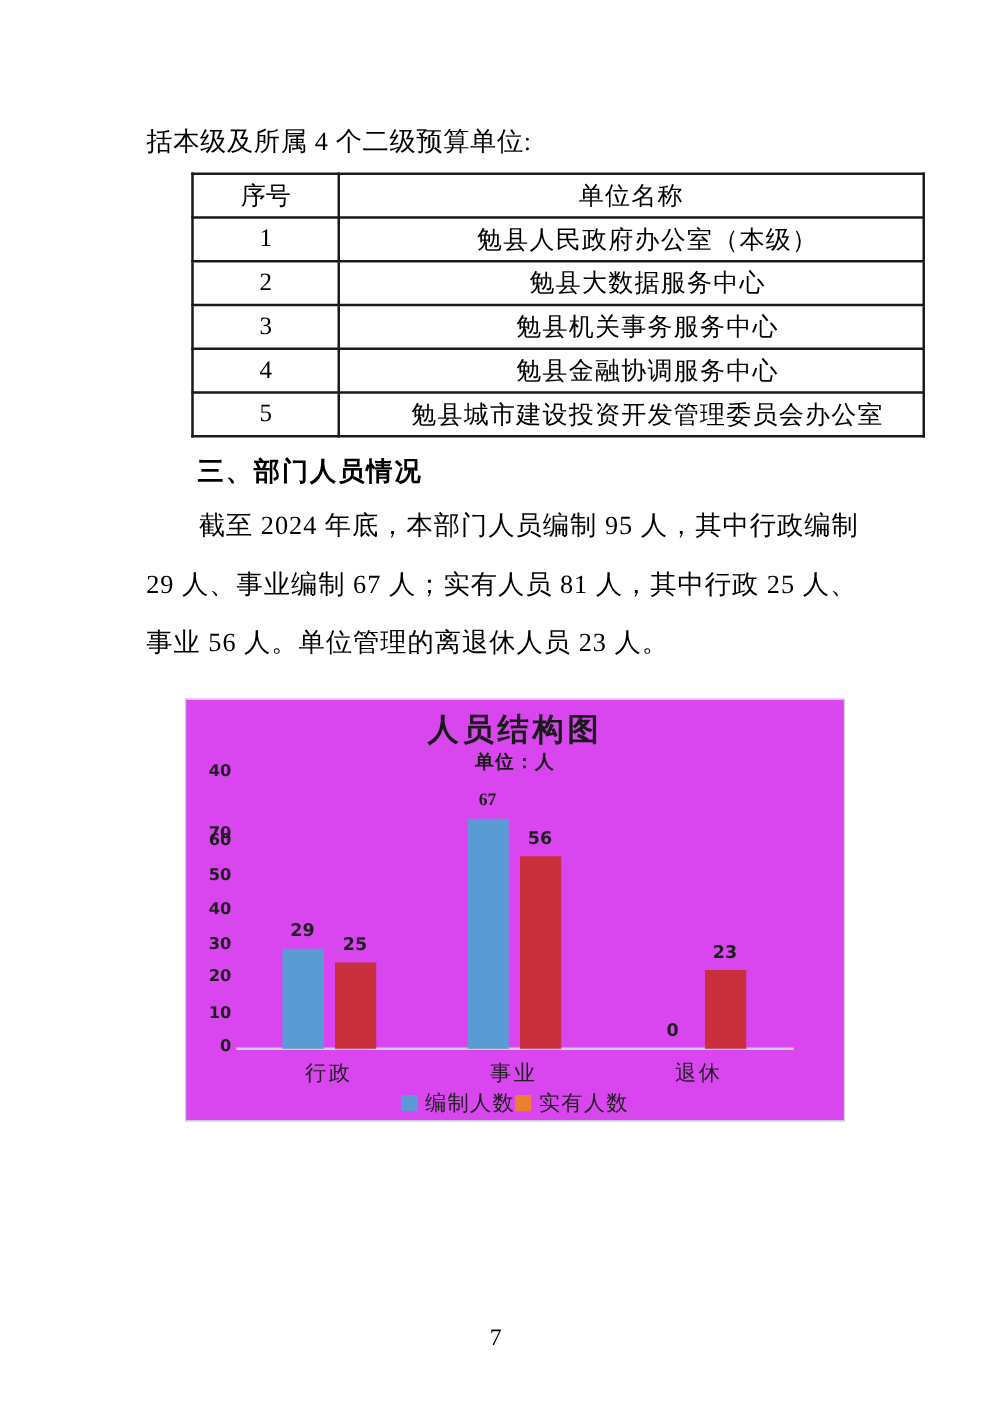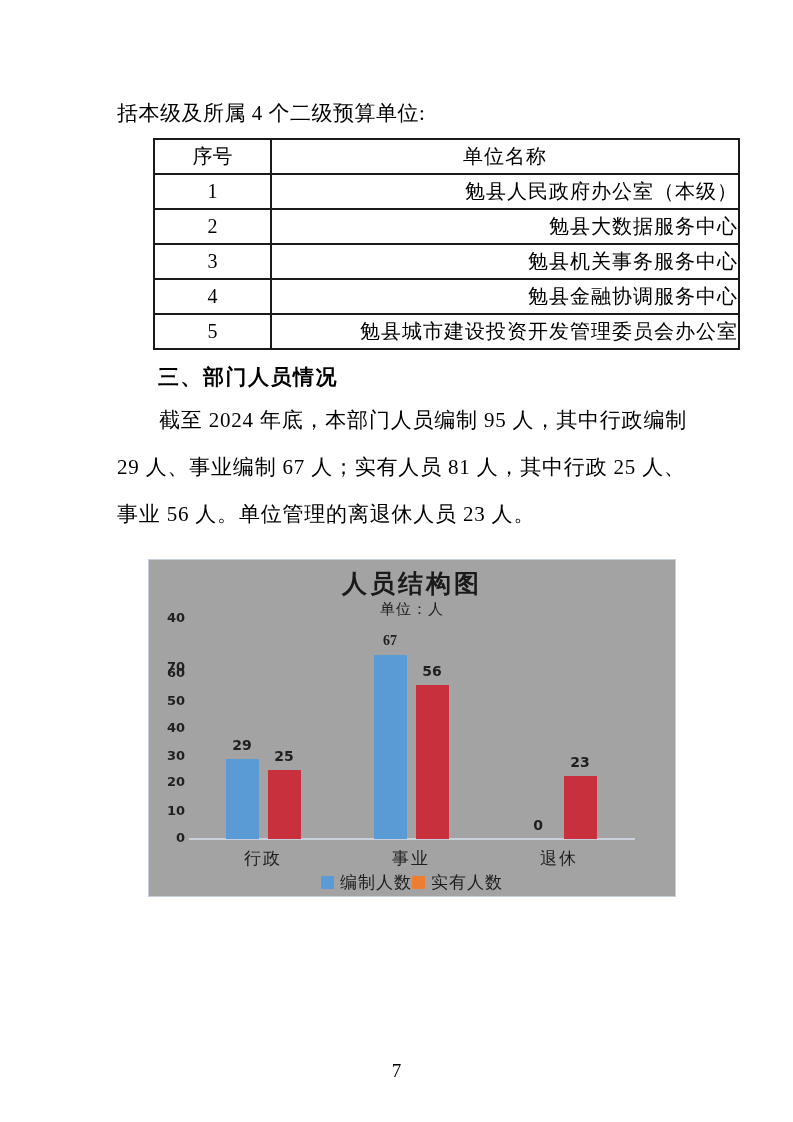--- a/index.html
+++ b/index.html
@@ -13,45 +13,45 @@
 
   table.units{
     position:absolute;left:113px;top:138px;width:587px;
     border-collapse:collapse;table-layout:fixed;font-size:20px;margin-left:40px;
   }
   table.units th,table.units td{
     border:2px solid #1a1a1a;height:33px;padding:0;
     font-weight:normal;vertical-align:middle;
   }
   table.units .col-idx{width:115px;text-align:center;}
-  table.units .col-name{text-align:right;padding-left:26px;letter-spacing:1px;}
+  table.units .col-name{text-align:center;padding-left:26px;letter-spacing:1px;}
   table.units th.col-name{text-align:center;padding-left:0;border-radius:14px;}
 
   .section-heading{
     left:158px;top:363px;font-size:21px;font-weight:bold;
     font-family:"Liberation Sans","DejaVu Sans",sans-serif;
     letter-spacing:1.5px;white-space:nowrap;
   }
   .para-line{font-size:21px;letter-spacing:0.8px;white-space:nowrap;}
   .para-line.l1{left:159px;top:406px;}
   .para-line.l2{left:117px;top:453px;}
   .para-line.l3{left:117px;top:500px;}
 
   #chart{
     left:148px;top:559px;width:528px;height:338px;
-    background:#a3a3a3;border:1px solid #c6cddd;box-sizing:border-box;
+    background:#d946ef;border:1px solid #c6cddd;box-sizing:border-box;
     font-family:"DejaVu Sans","Liberation Sans",sans-serif;
   }
   .c-title{
     position:absolute;left:0;top:7px;width:100%;text-align:center;
     font-size:25px;font-weight:bold;color:#1a1a1a;letter-spacing:3px;
   }
   .c-subtitle{
     position:absolute;left:0;top:40px;width:100%;text-align:center;
-    font-size:15px;font-weight:normal;color:#1a1a1a;letter-spacing:1px;
+    font-size:15px;font-weight:bold;color:#1a1a1a;letter-spacing:1px;
   }
   .ytick{
     position:absolute;left:2px;width:34px;text-align:right;
     font-size:13px;font-weight:bold;color:#1f1f1f;
   }
   .axis-line{position:absolute;height:2px;background:#c9cfdb;}
   .bar{position:absolute;}
   .dlabel{
     position:absolute;width:46px;text-align:center;
     font-size:14px;font-weight:bold;color:#1f1f1f;

